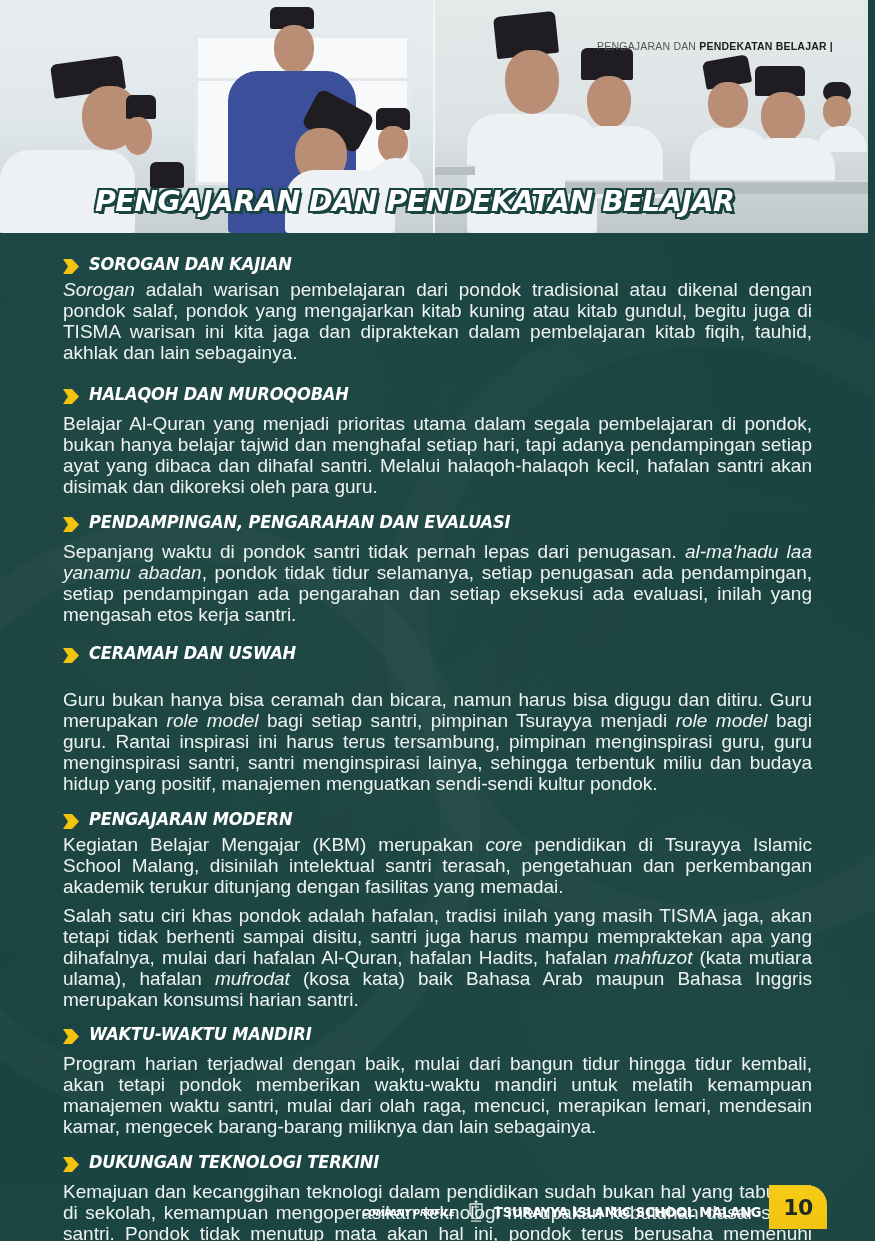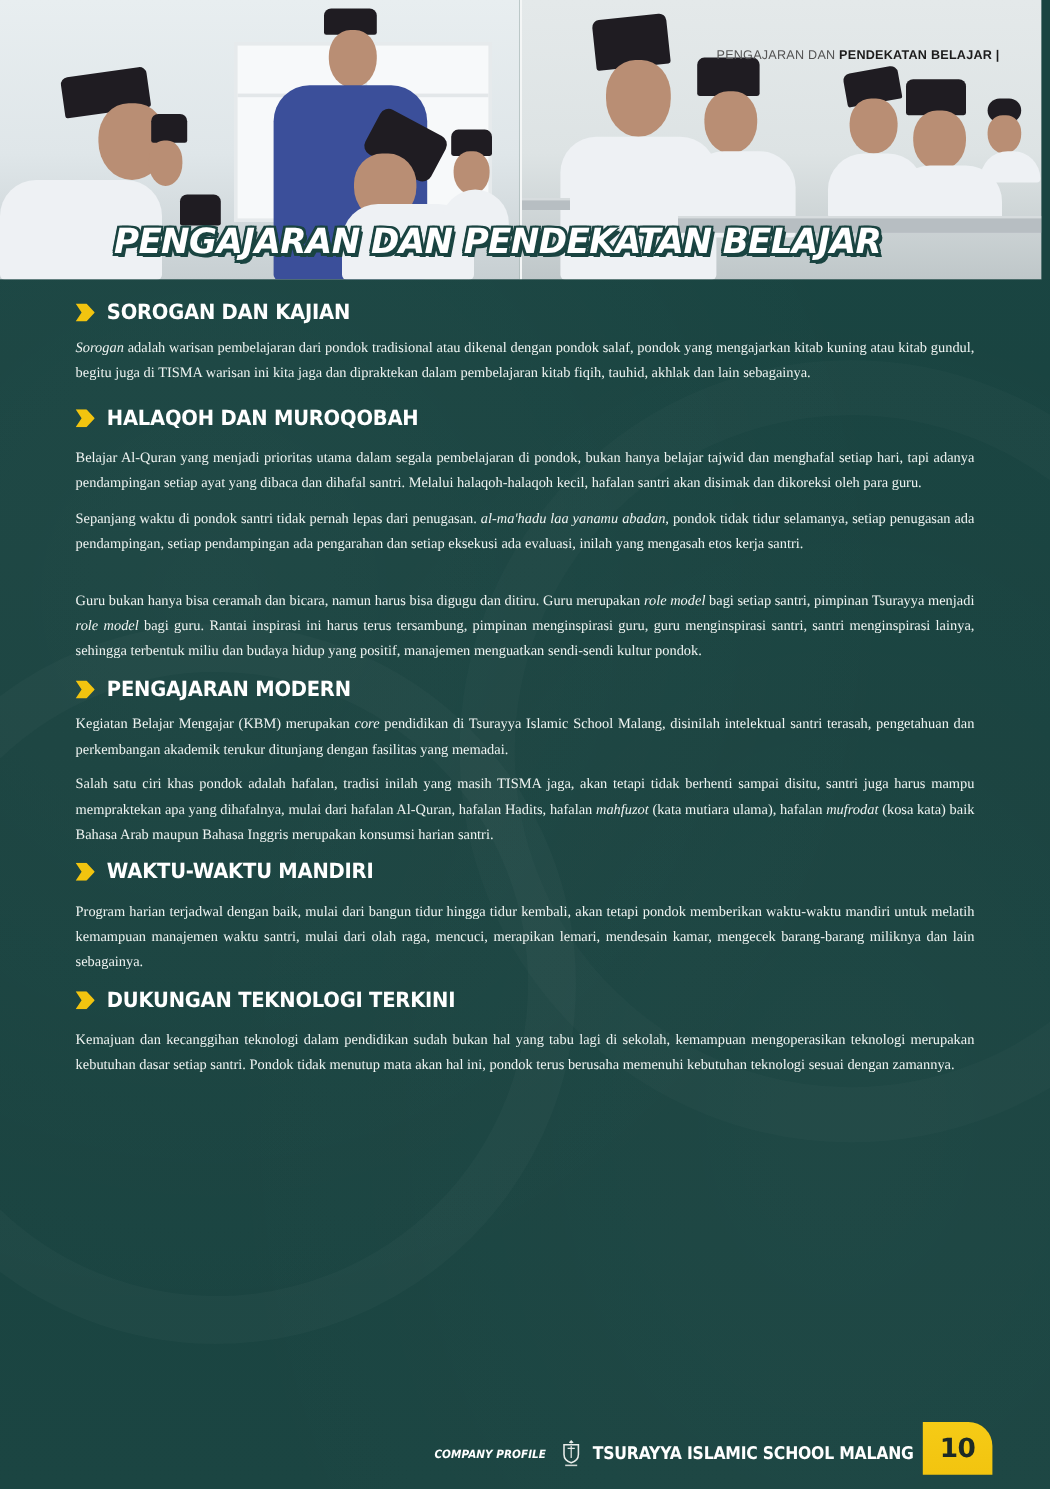--- a/index.html
+++ b/index.html
@@ -148,41 +148,42 @@
   
   .content {
     position: absolute;
     left: 63px; top: 247px;
     width: 749px;
     z-index: 3;
   }
   .section { position: relative; }
   .section-head {
     display: flex;
-    align-items: center;
+    align-items: flex-end;
     height: 27px;
+    font-style: italic;
   }
   .chevron-icon {
     width: 16px; height: 15px;
     margin-right: 10px;
     flex: 0 0 auto;
   }
   .section-title {
     font-family: "DejaVu Sans", sans-serif;
     font-weight: bold;
     font-size: 17.5px;
     color: #ffffff;
     letter-spacing: -0.2px;
     white-space: nowrap;
     transform: scaleX(0.93);
     transform-origin: left;
   }
   .section-body {
-    font-family: Liberation Serif, serif;
-    font-size: 12px;
+    font-family: Liberation Sans, sans-serif;
+    font-size: 19px;
     line-height: 21px;
     color: #eef3f1;
     text-align: justify;
   }
   .section-body em { font-style: italic; }
 
   
   .footer {
     position: absolute;
     left: 0; top: 1185px;
@@ -335,26 +336,38 @@
             <path d="M0 0 H9 L16 7.5 L9 15 H0 L5 7.5 Z" fill="#f2c40f"></path>
           </svg>
         <span class="section-title">HALAQOH DAN MUROQOBAH</span>
       </div>
       <p class="section-body" style="margin-top:9px;">
         <span>Belajar Al-Quran yang menjadi prioritas utama dalam segala pembelajaran di pondok, bukan hanya belajar tajwid dan menghafal setiap hari, tapi adanya pendampingan setiap ayat yang dibaca dan dihafal santri. Melalui halaqoh-halaqoh kecil, hafalan santri akan disimak dan dikoreksi oleh para guru.</span>
       </p>
     </div>
 
     <div class="section" style="margin-top:8px;">
+      <div class="section-head">
+        <svg class="chevron-icon" viewBox="0 0 16 15">
+            <path d="M0 0 H9 L16 7.5 L9 15 H0 L5 7.5 Z" fill="#f2c40f"></path>
+          </svg>
+        <span class="section-title">PENDAMPINGAN, PENGARAHAN DAN EVALUASI</span>
+      </div>
       <p class="section-body" style="margin-top:9px;">
         <span>Sepanjang waktu di pondok santri tidak pernah lepas dari penugasan. </span><em>al-ma'hadu laa yanamu abadan</em><span>, pondok tidak tidur selamanya, setiap penugasan ada pendampingan, setiap pendampingan ada pengarahan dan setiap eksekusi ada evaluasi, inilah yang mengasah etos kerja santri.</span>
       </p>
     </div>
 
     <div class="section" style="margin-top:11px;">
+      <div class="section-head">
+        <svg class="chevron-icon" viewBox="0 0 16 15">
+            <path d="M0 0 H9 L16 7.5 L9 15 H0 L5 7.5 Z" fill="#f2c40f"></path>
+          </svg>
+        <span class="section-title">CERAMAH DAN USWAH</span>
+      </div>
       <p class="section-body" style="margin-top:26px;">
         <span>Guru bukan hanya bisa ceramah dan bicara, namun harus bisa digugu dan ditiru. Guru merupakan </span><em>role model</em><span> bagi setiap santri, pimpinan Tsurayya menjadi </span><em>role model</em><span> bagi guru. Rantai inspirasi ini harus terus tersambung, pimpinan menginspirasi guru, guru menginspirasi santri, santri menginspirasi lainya, sehingga terbentuk miliu dan budaya hidup yang positif, manajemen menguatkan sendi-sendi kultur pondok.</span>
       </p>
     </div>
 
     <div class="section" style="margin-top:8px;">
       <div class="section-head">
         <svg class="chevron-icon" viewBox="0 0 16 15">
             <path d="M0 0 H9 L16 7.5 L9 15 H0 L5 7.5 Z" fill="#f2c40f"></path>
           </svg>

